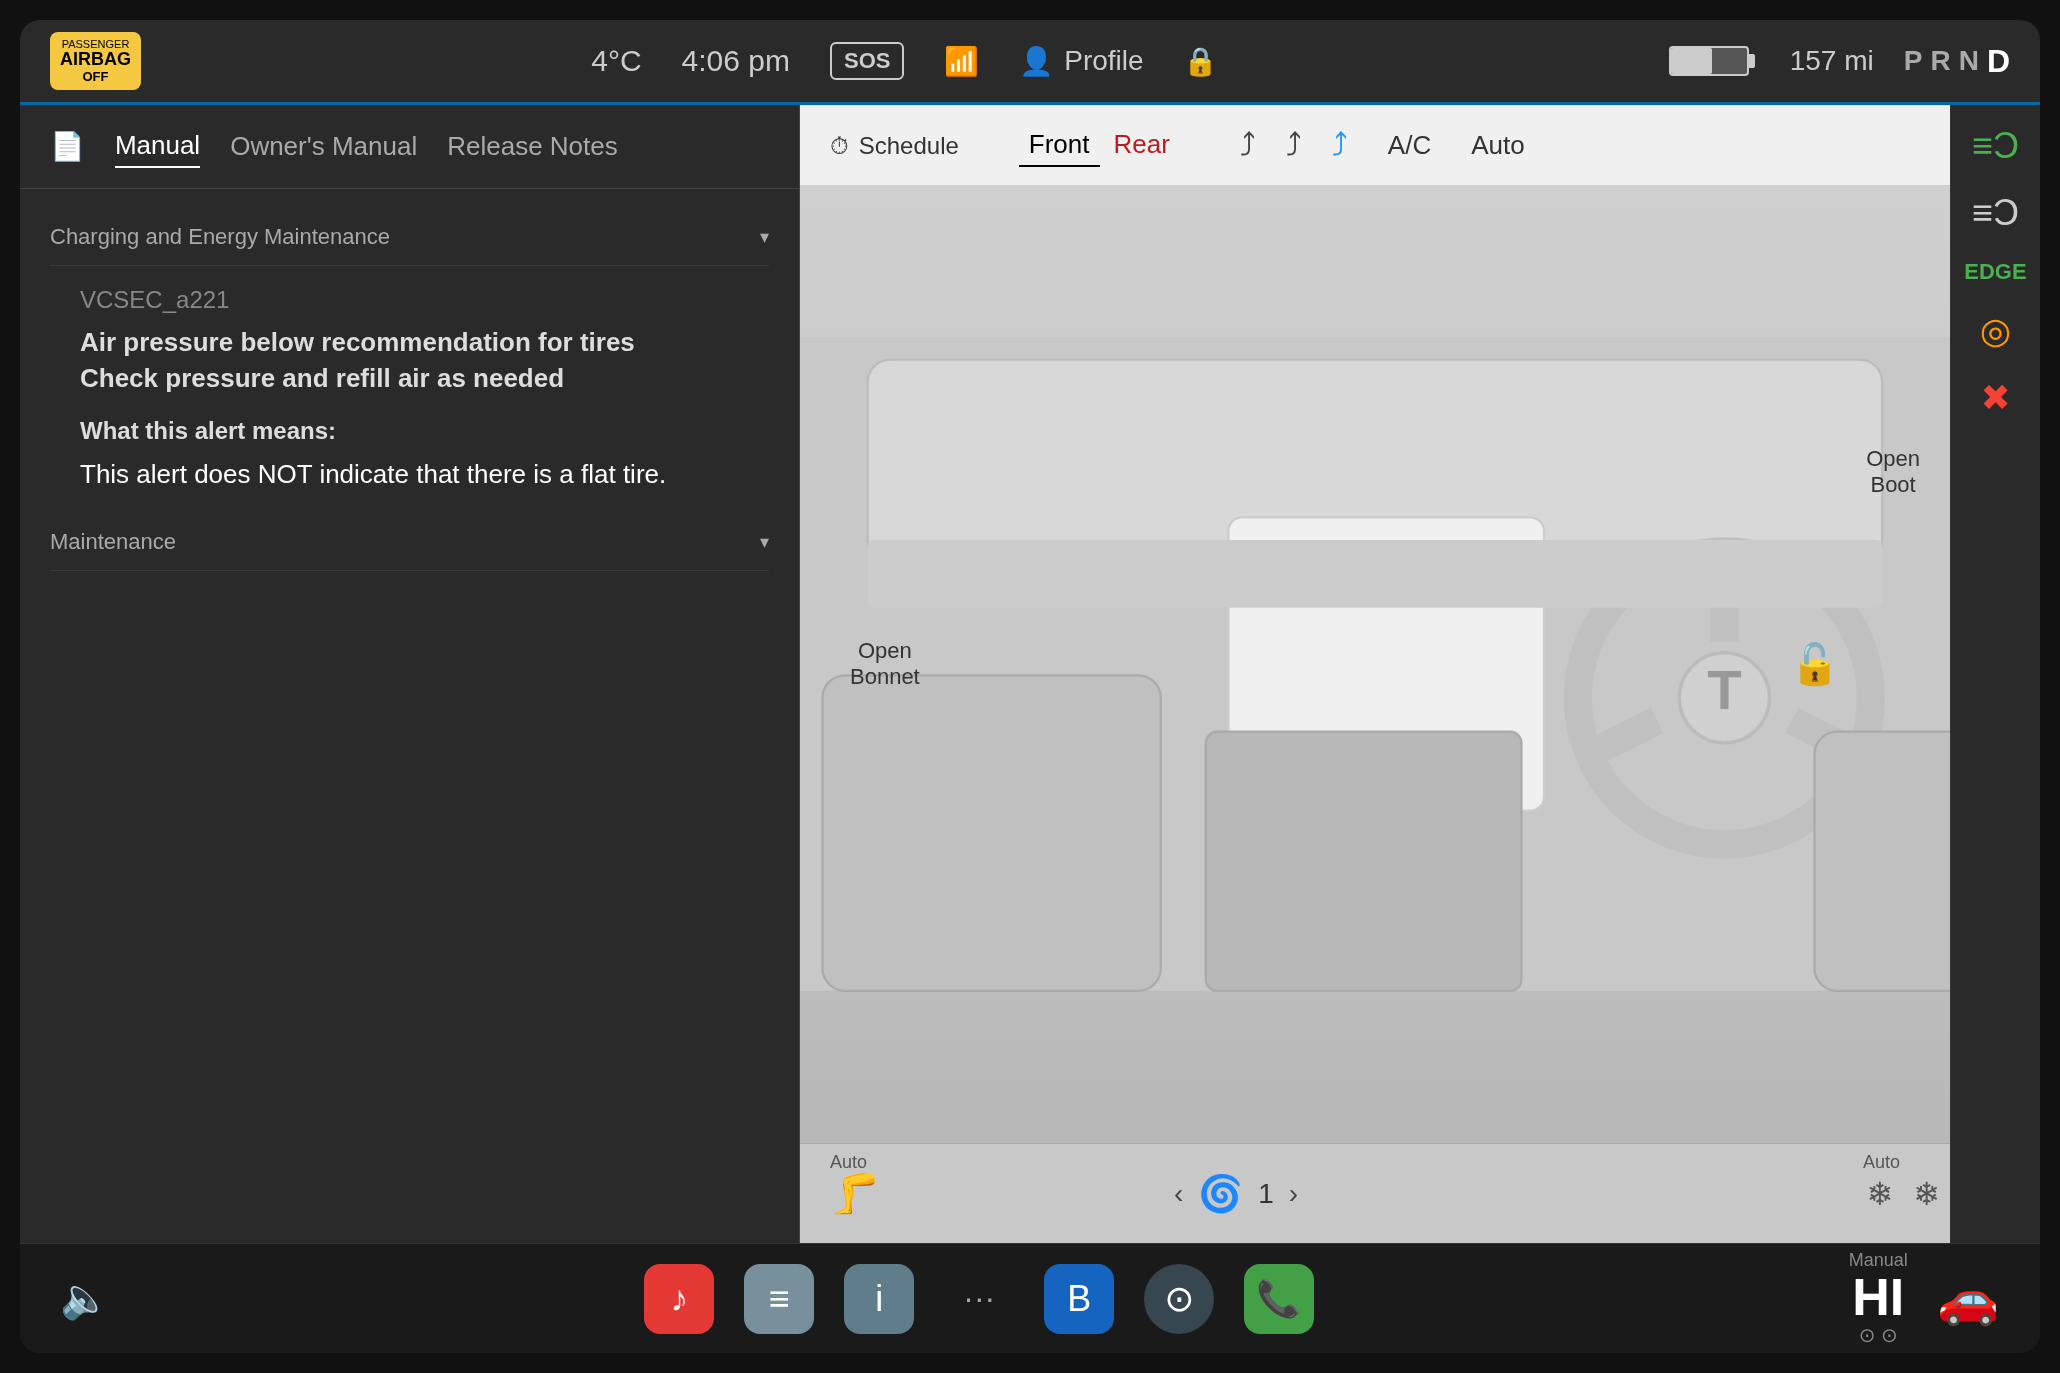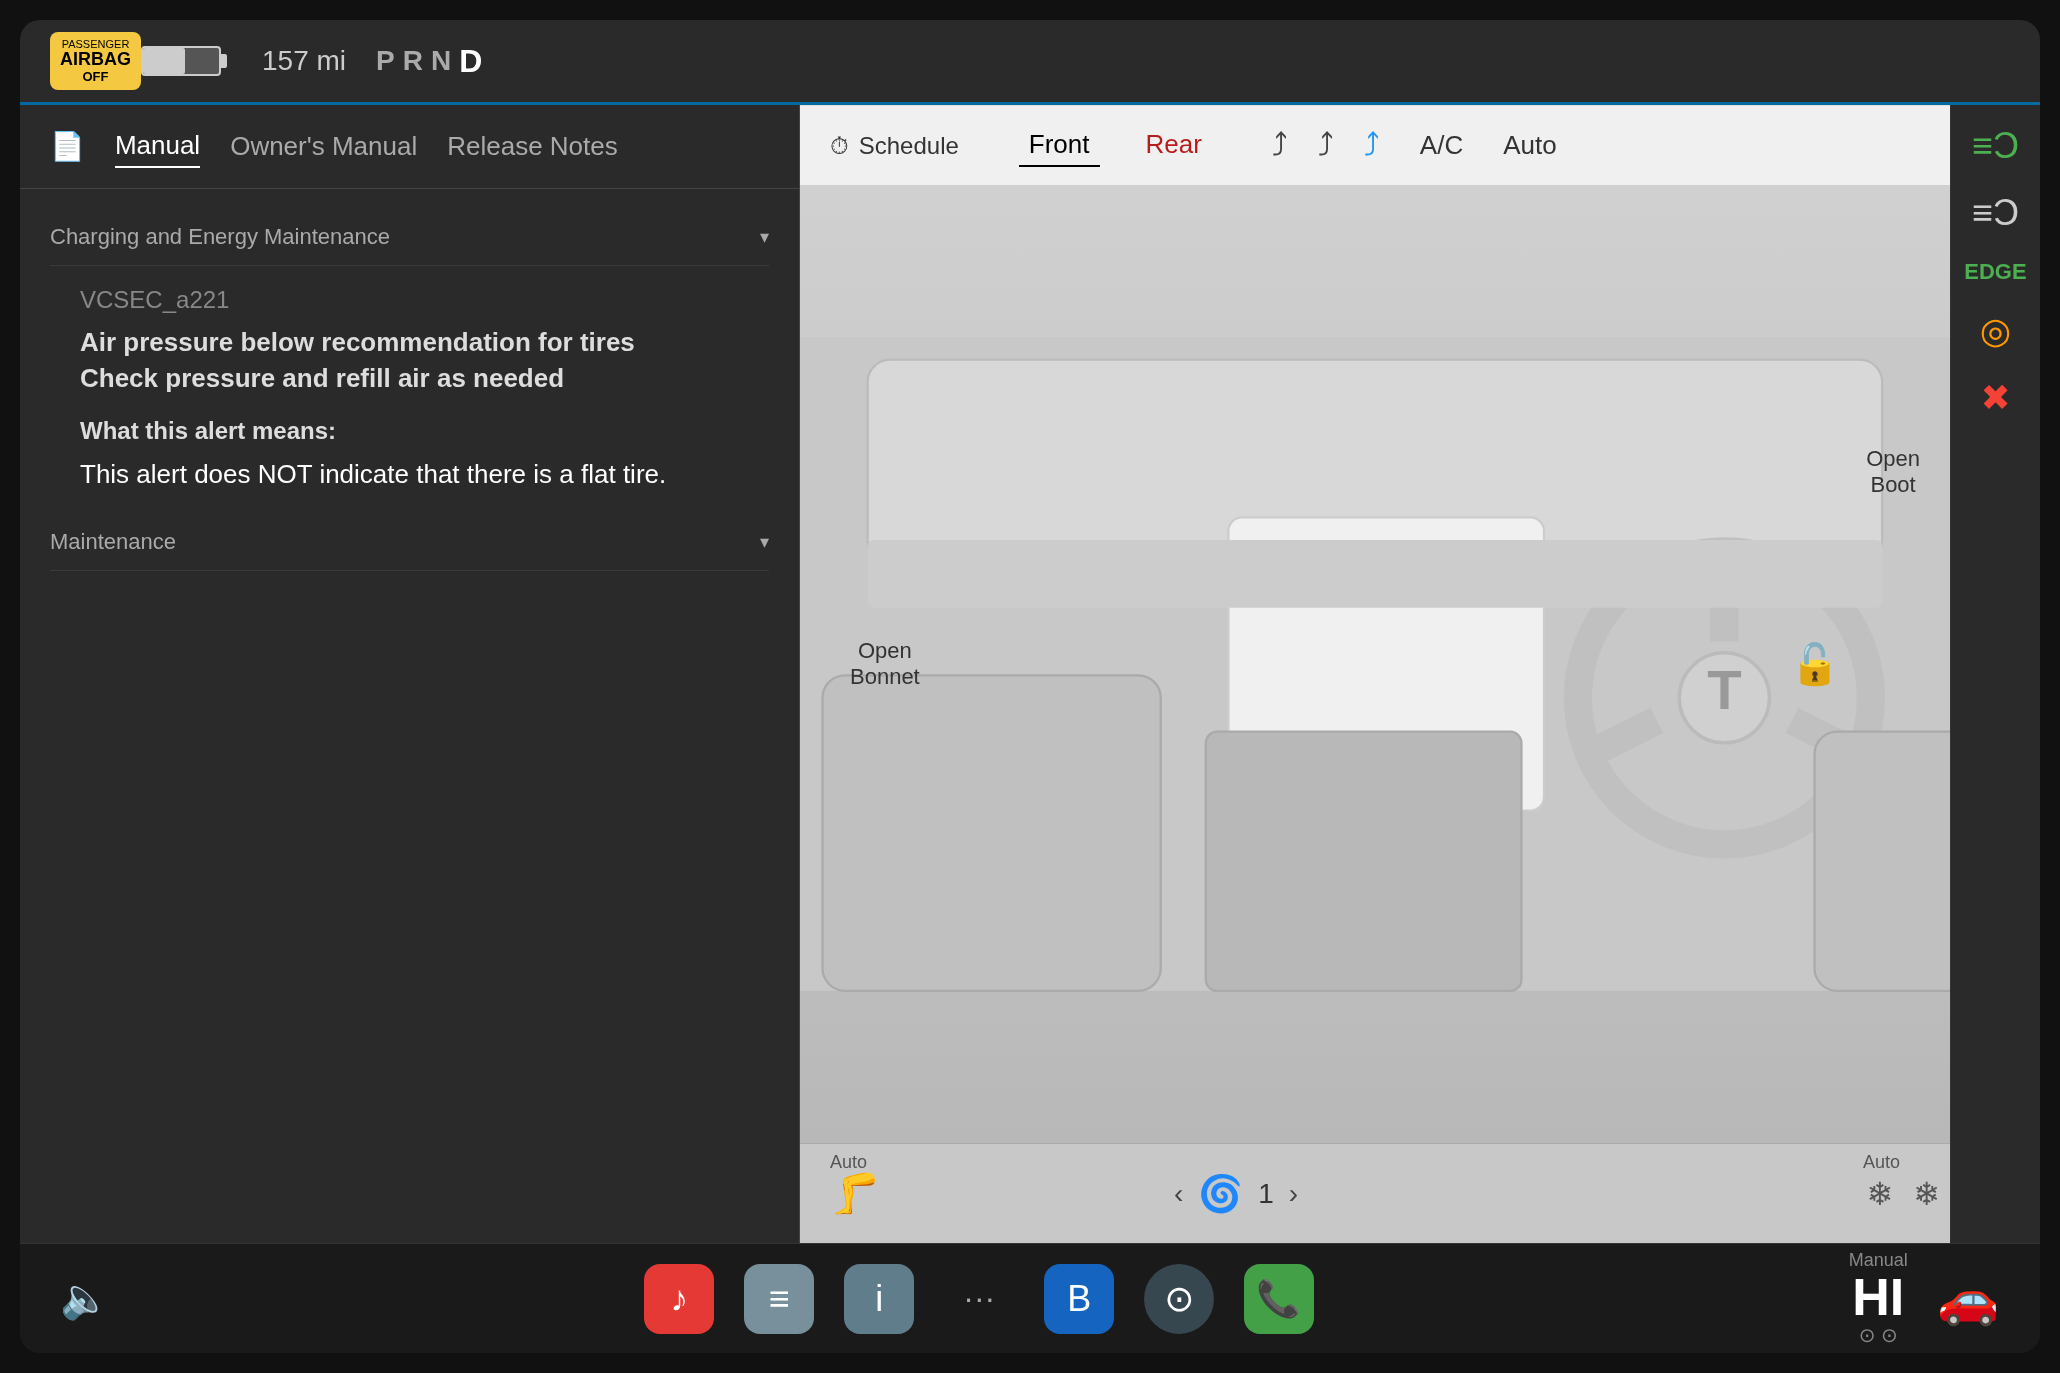--- a/index.html
+++ b/index.html
@@ -350,21 +350,21 @@
       display: flex;
       align-items: center;
       gap: 10px;
       cursor: pointer;
       color: #333;
       font-size: 24px;
     }
 
     .front-rear-tabs {
       display: flex;
-      gap: 36px;
+      gap: 4px;
       margin-left: 20px;
     }
 
     .fr-tab {
       font-size: 26px;
       color: #b91c1c;
       cursor: pointer;
       padding: 5px 10px;
     }
     .fr-tab.active {
@@ -534,20 +534,31 @@
 
   <div class="status-bar">
     <div class="status-left">
       <div class="airbag-badge">
         <div class="label">PASSENGER</div>
         <div>AIRBAG</div>
         <div style="font-size:13px;background:#f5c842;color:#000;">OFF</div>
       </div>
     </div>
 
+    <div class="status-center">
+      <span class="status-temp">4°C</span>
+      <span class="status-time">4:06 pm</span>
+      <button class="sos-btn">SOS</button>
+      <span class="wifi-icon">📶</span>
+      <div class="profile-section">
+        <span>👤</span>
+        <span>Profile</span>
+      </div>
+      <span class="lock-icon">🔒</span>
+    </div>
 
     <div class="status-right">
       <div class="battery-section">
         <div class="battery-bar">
           <div class="battery-fill"></div>
         </div>
         <span class="battery-miles">157 mi</span>
       </div>
       <div class="prnd">
         <span class="prnd-letter">P</span>

